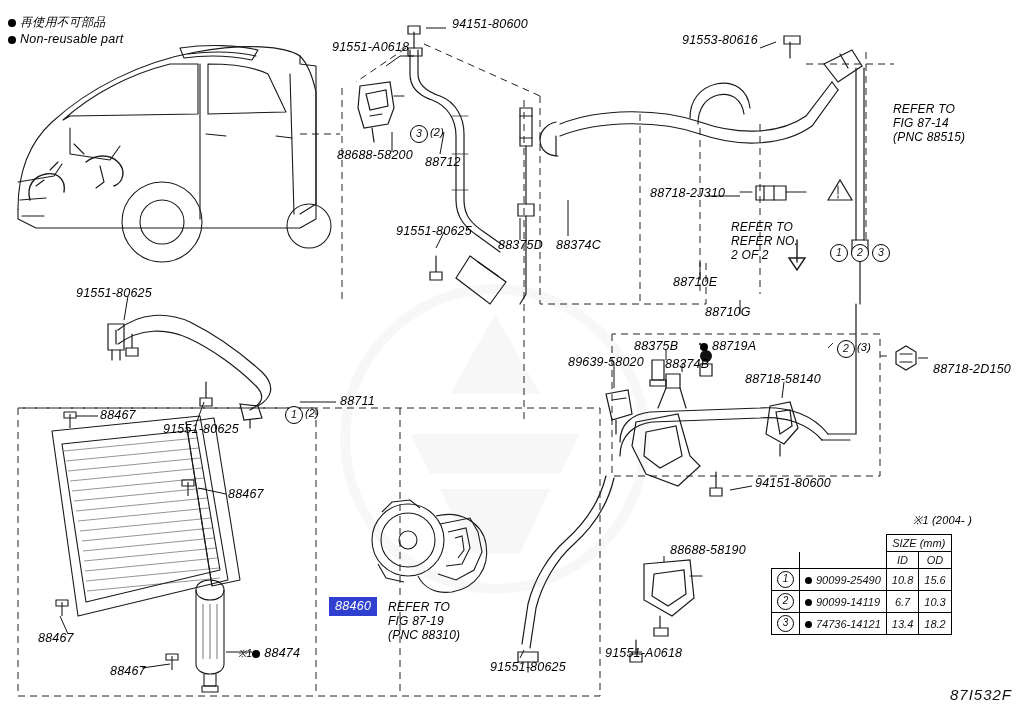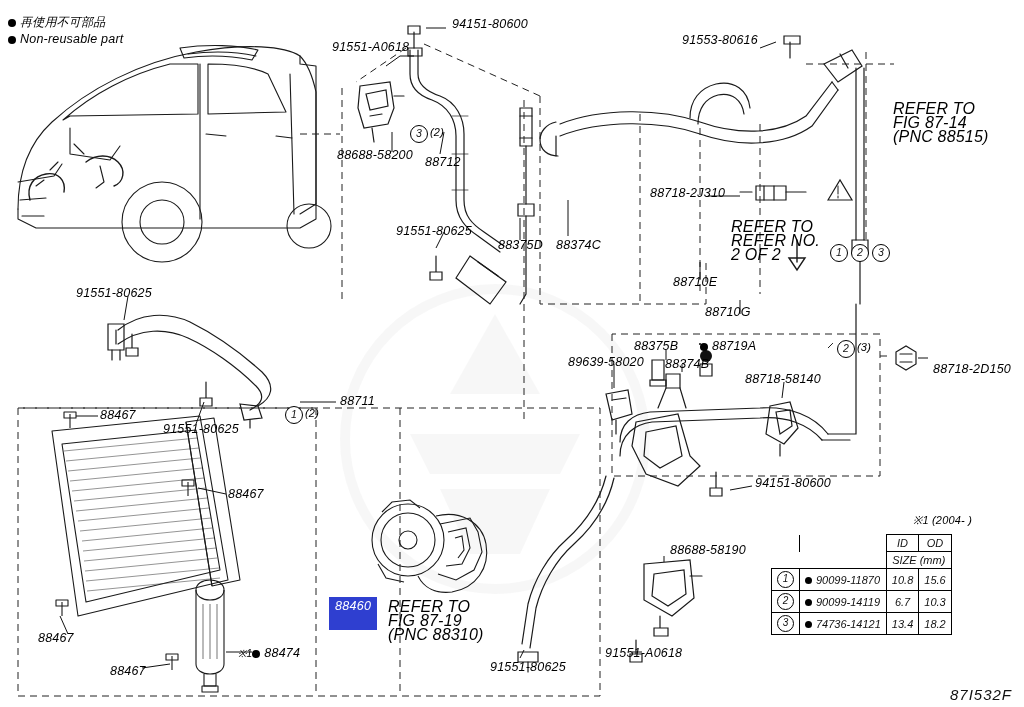--- a/index.html
+++ b/index.html
@@ -26,21 +26,21 @@
   .bullet{
     display:inline-block;width:8px;height:8px;border-radius:50%;
     background:#000;margin-right:4px;vertical-align:middle;
   }
   .legend{position:absolute;left:8px;top:10px;line-height:17px;}
   .highlight{
     position:absolute;
     background:#2f3fd0;
     color:#fff;
     font-size:12.5px;
-    padding:2px 6px 17px 6px;
+    padding:2px 6px 3px 6px;
     letter-spacing:0.3px;
   }
   .circnum{
     position:absolute;
     width:16px;height:16px;border-radius:50%;
     border:1.3px solid #000;
     font-size:10.5px;line-height:14px;text-align:center;
     background:#fff;
   }
   table.sizes{
@@ -49,21 +49,21 @@
     font-size:11px;
     background:#fff;
   }
   table.sizes td,table.sizes th{
     border:1.2px solid #000;
     padding:2px 5px;
     text-align:center;
     font-weight:normal;
     font-family:"Liberation Sans", sans-serif;
   }
-  .ref{line-height:14px;font-size:16px;}
+  .ref{line-height:14px;font-size:12px;}
   .wm{
     position:absolute;
     left:330px;top:270px;width:330px;height:330px;
     opacity:0.07;
     pointer-events:none;
   }
   .code{position:absolute;right:12px;bottom:8px;font-size:15px;letter-spacing:1px;}
 </style>
 </head>
 <body>
@@ -398,33 +398,33 @@
     <div>(PNC 88310)</div>
   </div>
 
   <div class="highlight" style="left:329px;top:593px;">88460</div>
 
   <div class="lbl small" style="left:913px;top:508px;">※1 (2004-    )</div>
 
   <table class="sizes" style="left:771px;top:530px;">
     <tbody>
         <tr>
+      <td style="border:none;"></td>
+      <td style="border:none;"></td>
+      <td colspan="2">SIZE (mm)</td>
+    </tr>
+    <tr>
       <td style="border-left:none;border-top:none;border-bottom:none;"></td>
       <td style="border-top:none;border-left:none;border-right:none;border-bottom:none;"></td>
       <td>ID</td>
       <td>OD</td>
     </tr>
     <tr>
-      <td style="border:none;"></td>
-      <td style="border:none;"></td>
-      <td colspan="2">SIZE (mm)</td>
-    </tr>
-    <tr>
       <td><span style="display:inline-block;width:15px;height:15px;line-height:13px;border:1.2px solid #000;border-radius:50%;font-size:10px;">1</span></td>
-      <td style="text-align:left;"><span class="bullet" style="width:7px;height:7px;"></span><span>90099-11870</span></td>
+      <td style="text-align:left;"><span class="bullet" style="width:7px;height:7px;"></span><span>90099-25490</span></td>
       <td>10.8</td>
       <td>15.6</td>
     </tr>
     <tr>
       <td><span style="display:inline-block;width:15px;height:15px;line-height:13px;border:1.2px solid #000;border-radius:50%;font-size:10px;">2</span></td>
       <td style="text-align:left;"><span class="bullet" style="width:7px;height:7px;"></span><span>90099-14119</span></td>
       <td>6.7</td>
       <td>10.3</td>
     </tr>
     <tr>

